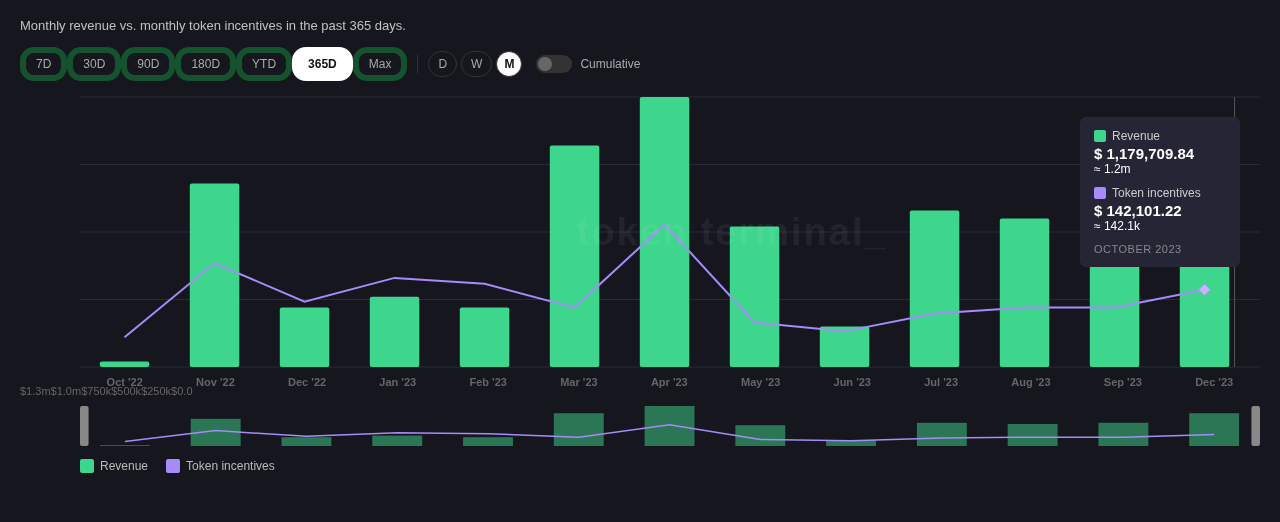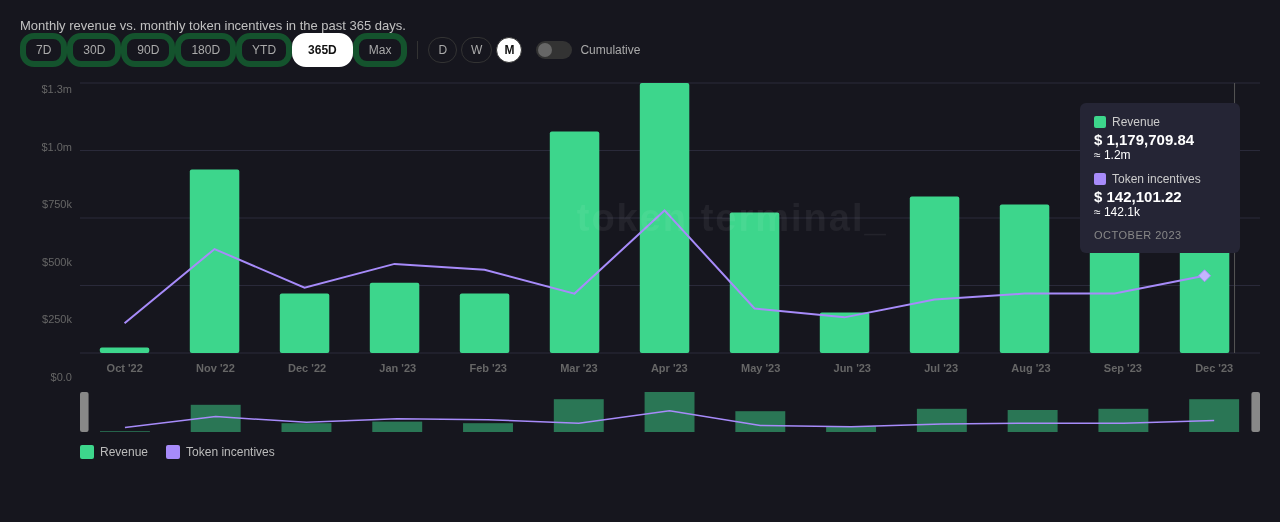--- a/index.html
+++ b/index.html
@@ -15,20 +15,21 @@
     .chart-container {
       width: 1280px;
       height: 522px;
       background: #16161e;
       position: relative;
       padding: 18px 20px 10px 20px;
     }
     .chart-title {
       font-size: 13px;
       color: #c0c0c0;
+      margin-bottom: 14px;
       font-weight: 400;
     }
     .controls {
       display: flex;
       align-items: center;
       gap: 6px;
       margin-bottom: 16px;
     }
     .time-btn {
       padding: 4px 10px;
@@ -104,21 +105,21 @@
       width: 100%;
       height: 300px;
     }
     .y-axis {
       position: absolute;
       left: 0;
       top: 0;
       bottom: 0;
       width: 60px;
       display: flex;
-      flex-direction: column;
+      flex-direction: row;
       justify-content: space-between;
       align-items: flex-end;
       padding-right: 8px;
     }
     .y-label {
       font-size: 11px;
       color: #666;
     }
     .chart-area {
       position: absolute;

